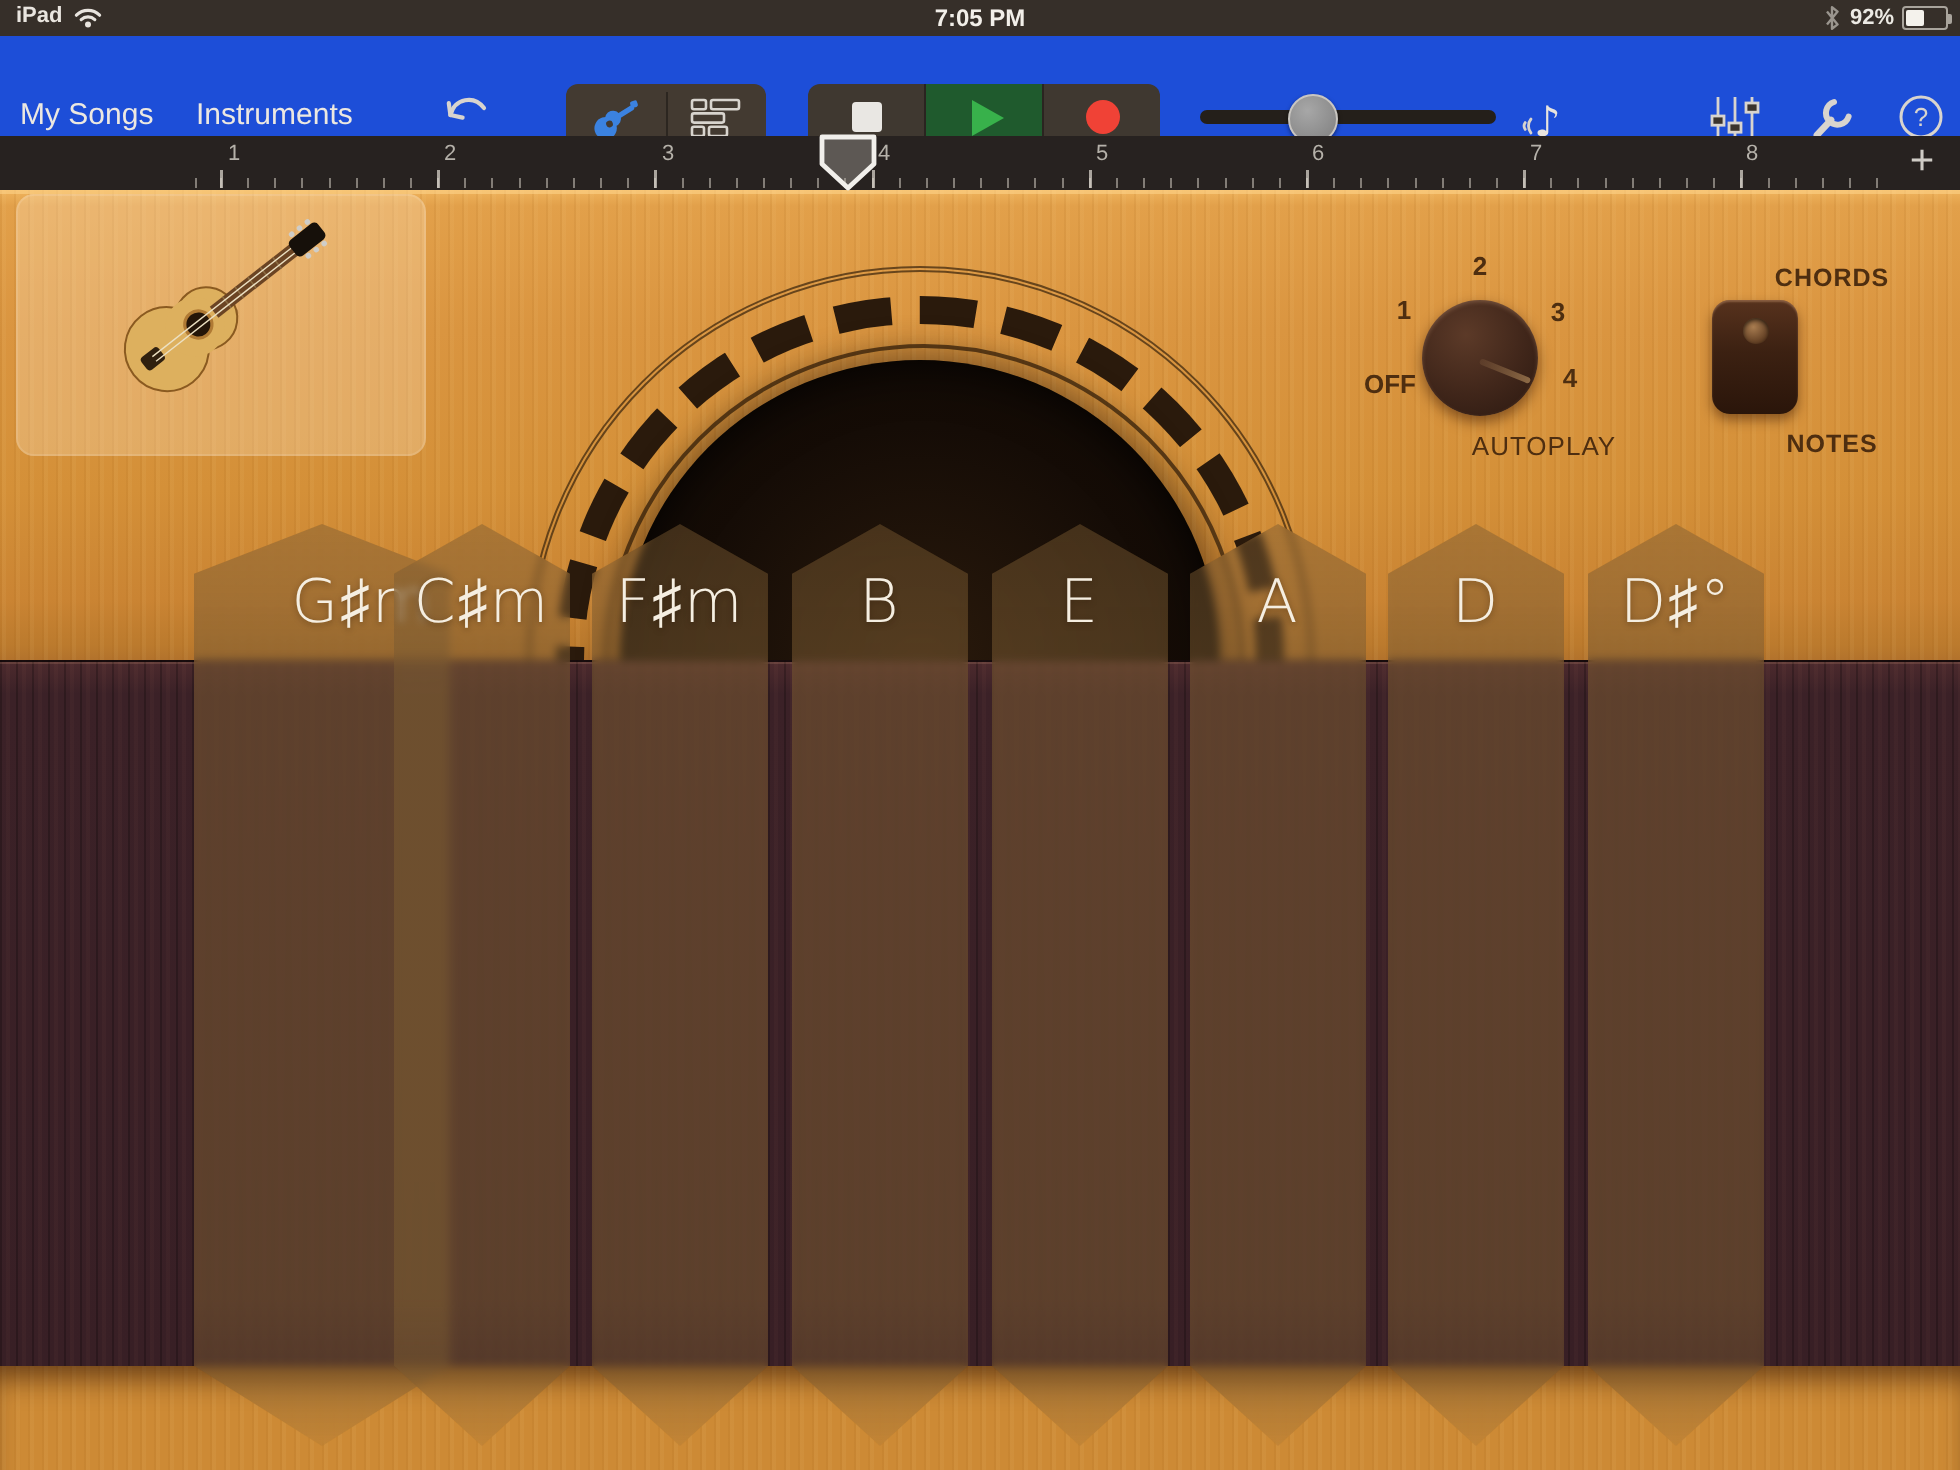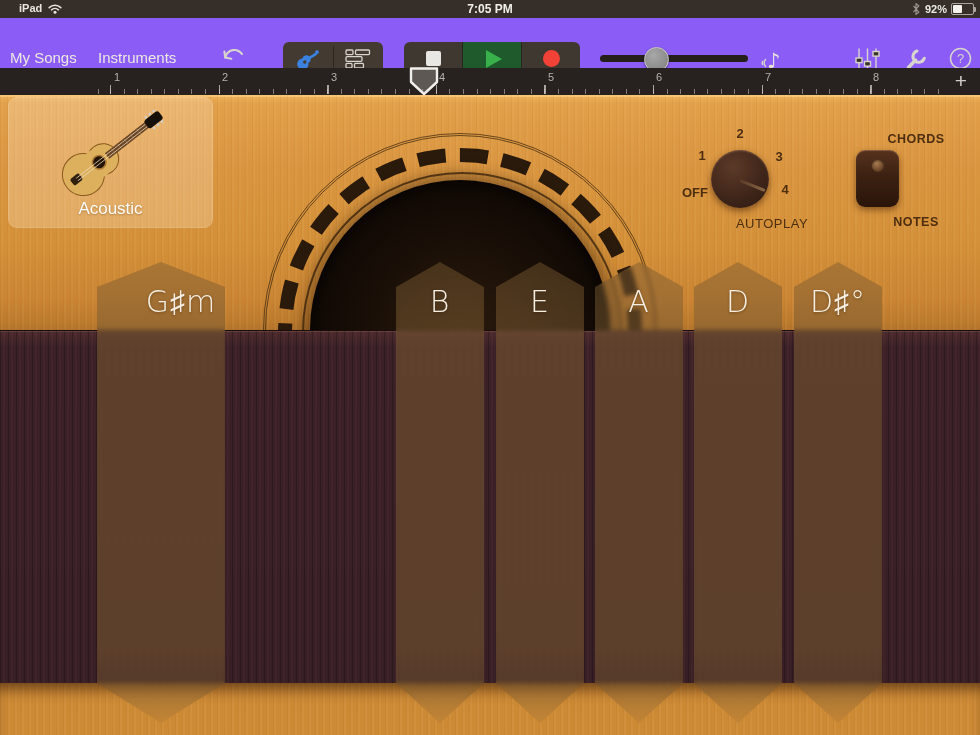--- a/index.html
+++ b/index.html
@@ -1,31 +1,31 @@
 <!DOCTYPE html>
 <html><head>
 <meta charset="utf-8">
 <style>
   html,body{margin:0;padding:0;background:#000;}
   .screen{position:relative;width:980px;height:735px;overflow:hidden;
     font-family:"Liberation Sans",sans-serif;-webkit-user-select:none;user-select:none;}
 
   
   .status-bar{position:absolute;left:0;top:0;width:980px;height:18px;background:#362f29;z-index:20;}
-  .sb-left{position:absolute;left:8px;top:2px;display:flex;align-items:flex-end;gap:5px;margin-left:11px;}
+  .sb-left{position:absolute;left:8px;top:2px;display:flex;align-items:flex-end;gap:5px;}
   .sb-device{color:#e9e5df;font-size:11px;font-weight:bold;}
   .sb-time{position:absolute;left:0;right:0;top:2px;text-align:center;color:#f2efe9;font-size:12px;font-weight:bold;}
   .sb-right{position:absolute;right:6px;top:2px;display:flex;align-items:center;gap:4px;}
   .sb-batt-pct{color:#eceae4;font-size:11px;font-weight:bold;}
   .batt{position:relative;width:21px;height:10px;border:1px solid #a9a49c;border-radius:2px;}
   .batt-fill{position:absolute;left:1px;top:1px;bottom:1px;width:42%;background:#f4f2ec;border-radius:1px;}
   .batt-tip{position:absolute;right:-3px;top:2.5px;width:2px;height:5px;background:#a9a49c;border-radius:0 1px 1px 0;}
 
   
-  .toolbar{position:absolute;left:0;top:18px;width:980px;height:50px;background:#8b5cf6;z-index:20;text-align:right;}
+  .toolbar{position:absolute;left:0;top:18px;width:980px;height:50px;background:#1d4ed8;z-index:20;text-align:right;}
   .tb-text-btn{position:absolute;top:31px;color:#ece8e1;font-size:15px;cursor:default;}
   .tb-mysongs{left:10px;}
   .tb-instruments{left:98px;}
   .tb-icon{position:absolute;}
   .pill{position:absolute;top:24px;height:33px;background:#433a31;border-radius:6px;display:flex;align-items:center;}
   .view-pill{left:283px;width:100px;}
   .view-cell{width:50px;height:33px;display:flex;align-items:center;justify-content:center;}
   .view-divider{position:absolute;left:50px;top:4px;width:1px;height:25px;background:#2c2620;}
   .transport-pill{left:404px;width:176px;background:#3f3830;overflow:hidden;border-radius:6px;}
   .tr-cell{width:58px;height:33px;display:flex;align-items:center;justify-content:center;}
@@ -295,21 +295,20 @@
               <circle cx="126.5" cy="51.2" r="1.4"></circle>
                 <circle cx="131.5" cy="51.2" r="1.4"></circle>
                 <circle cx="136.5" cy="51.2" r="1.4"></circle>
               <circle cx="126.5" cy="64.8" r="1.4"></circle>
                 <circle cx="131.5" cy="64.8" r="1.4"></circle>
                 <circle cx="136.5" cy="64.8" r="1.4"></circle>
             </g>
           </g>
         </svg>
       </div>
-      <div class="inst-name">Acoustic</div>
     </div>
 
     <span class="knob-label" style="left:695px;top:97px;">OFF</span>
     <span class="knob-label" style="left:702px;top:60px;">1</span>
     <span class="knob-label" style="left:740px;top:38px;">2</span>
     <span class="knob-label" style="left:779px;top:61px;">3</span>
     <span class="knob-label" style="left:785px;top:94px;">4</span>
     <div class="knob">
       <div class="knob-pointer"></div>
     </div>
@@ -317,20 +316,26 @@
 
     <span class="mode-caption" style="left:877px;top:44px;">CHORDS</span>
     <div class="mode-switch">
       <div class="mode-dot"></div>
     </div>
     <span class="mode-caption" style="left:877px;top:127px;text-align:right;">NOTES</span>
 
     <div class="strip" style="left:97px;padding-left:40px;">
       <span class="strip-label">G♯m</span>
       </div>
+    <div class="strip" style="left:197px;">
+      <span class="strip-label">C♯m</span>
+      </div>
+    <div class="strip" style="left:296px;">
+      <span class="strip-label">F♯m</span>
+      </div>
     <div class="strip" style="left:396px;">
       <span class="strip-label">B</span>
       </div>
     <div class="strip" style="left:496px;">
       <span class="strip-label">E</span>
       </div>
     <div class="strip" style="left:595px;">
       <span class="strip-label">A</span>
       </div>
     <div class="strip" style="left:694px;">

